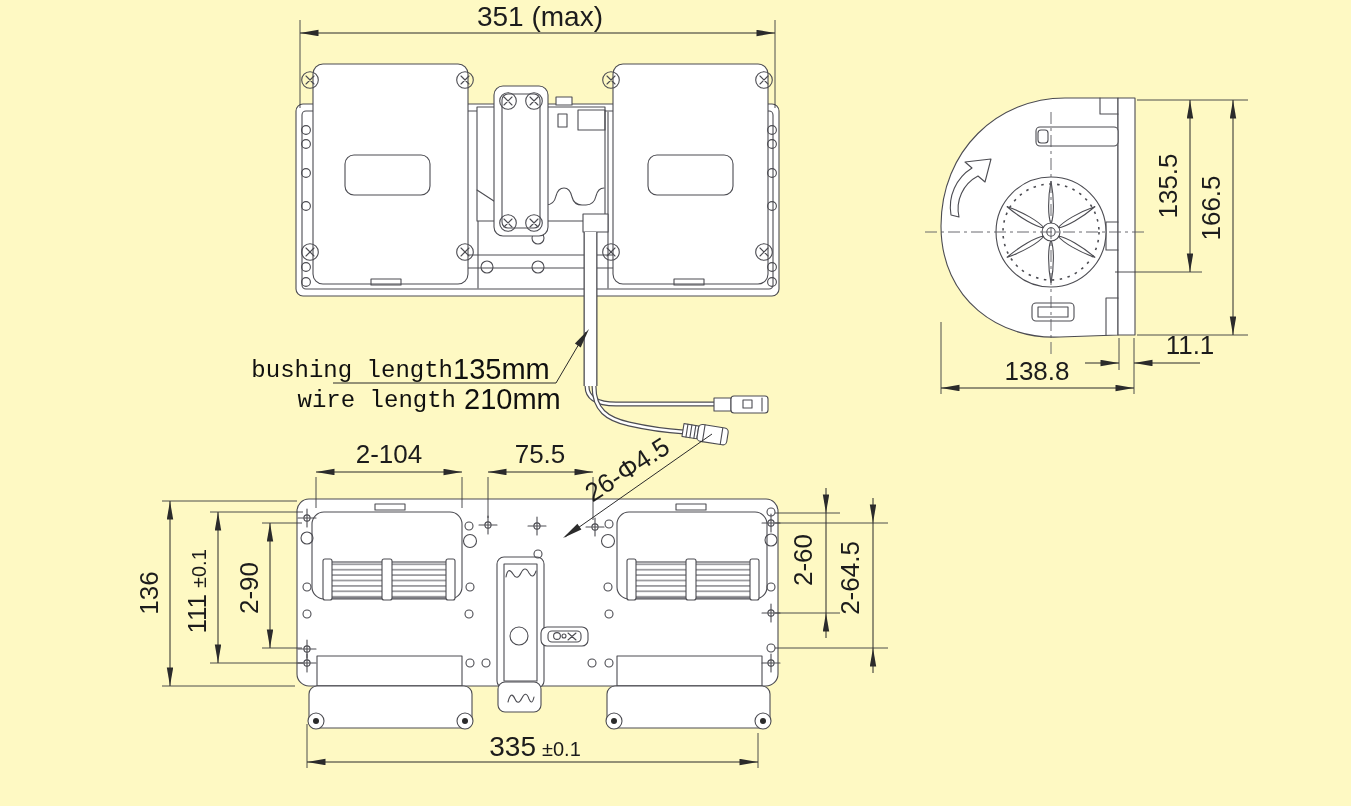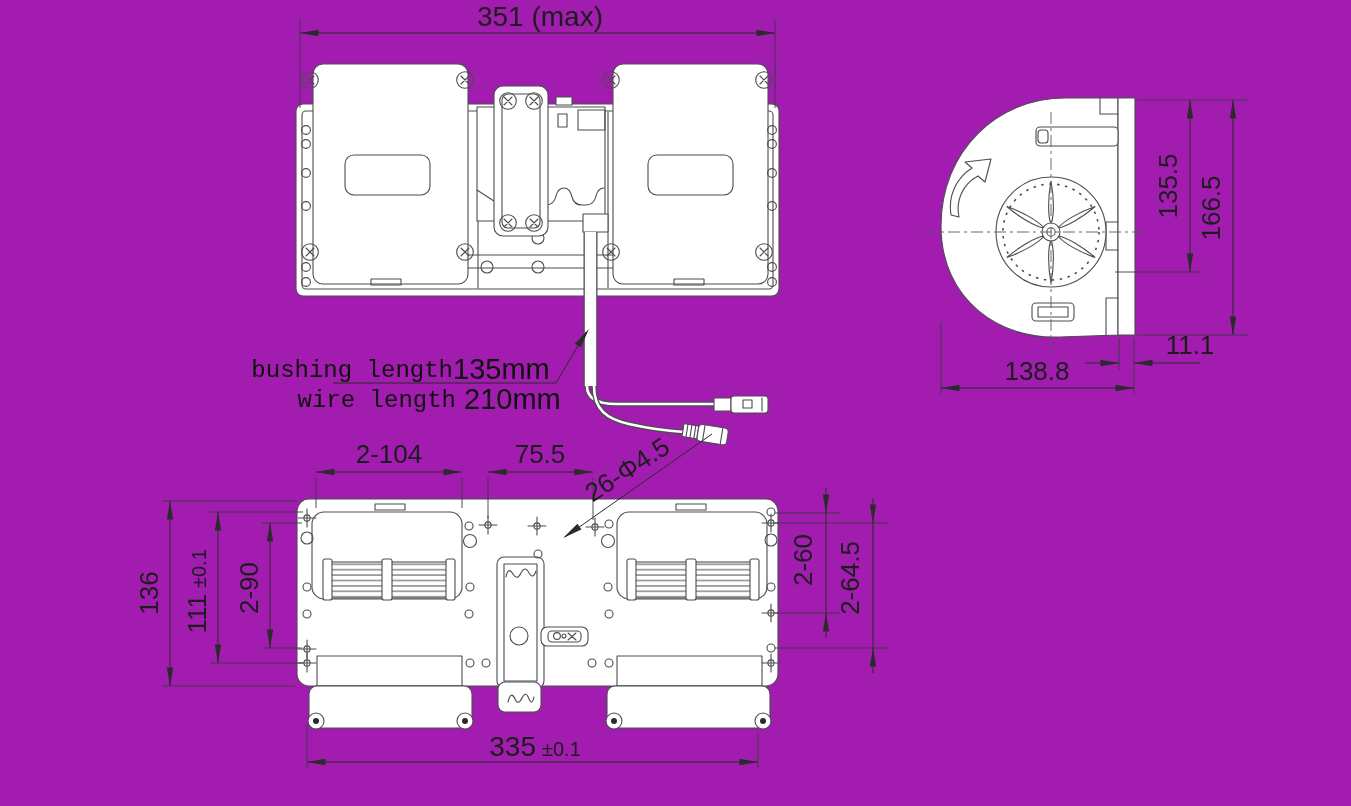--- a/index.html
+++ b/index.html
@@ -1,16 +1,16 @@
 <!DOCTYPE html>
 <html><head>
 <meta charset="utf-8">
 <style>
   html,body{margin:0;padding:0;background:#ffffff;}
-  .stage{position:relative;width:1351px;height:806px;background:#a21caf;overflow:hidden;
+  .stage{position:relative;width:1351px;height:806px;background:#fef9c3;overflow:hidden;
          font-family:"Liberation Sans",sans-serif;}
   svg{display:block;}
   
   .ln  {stroke:#4c4c52;stroke-width:1.1;fill:none;stroke-linecap:round;stroke-linejoin:round;}
   .lnw {stroke:#4c4c52;stroke-width:1.1;fill:#ffffff;stroke-linejoin:round;}
   .tube{stroke:#4c4c52;fill:none;stroke-linecap:butt;}
   .tubefill{stroke:#ffffff;fill:none;stroke-linecap:butt;}
   
   .dml{stroke:#2b2b2b;stroke-width:1;fill:none;}
   .ext{stroke:#3a3a3e;stroke-width:0.9;fill:none;}

